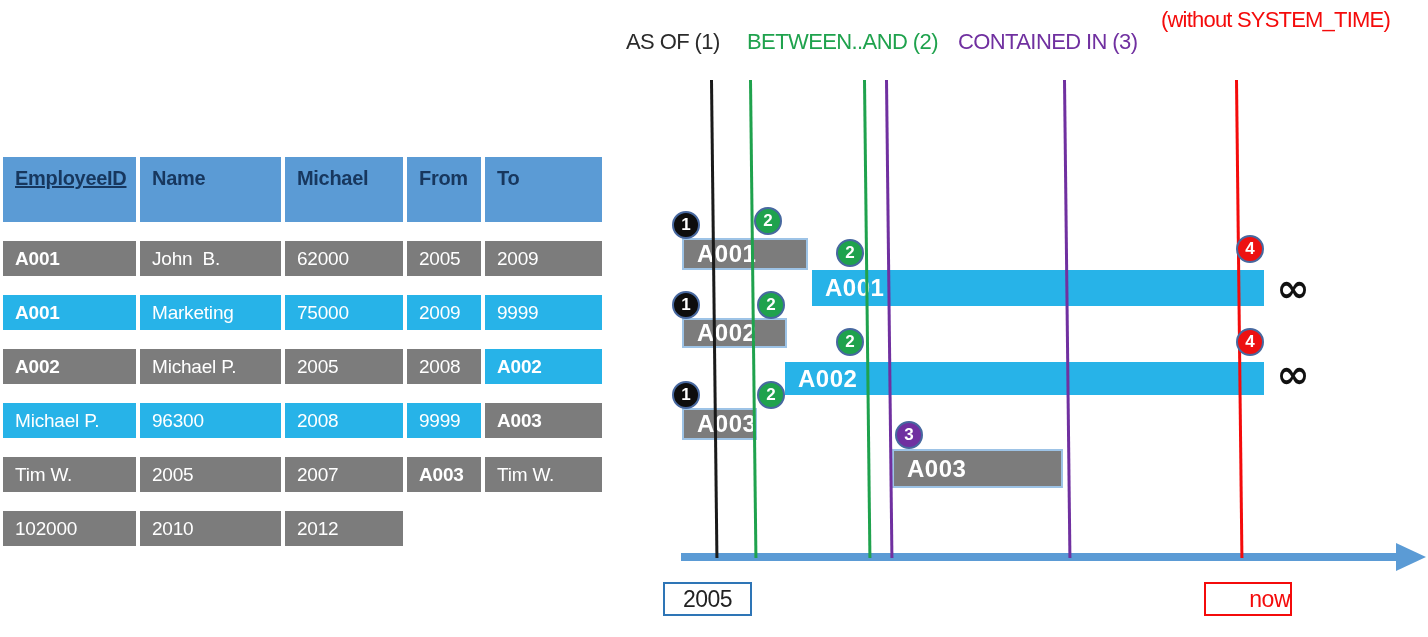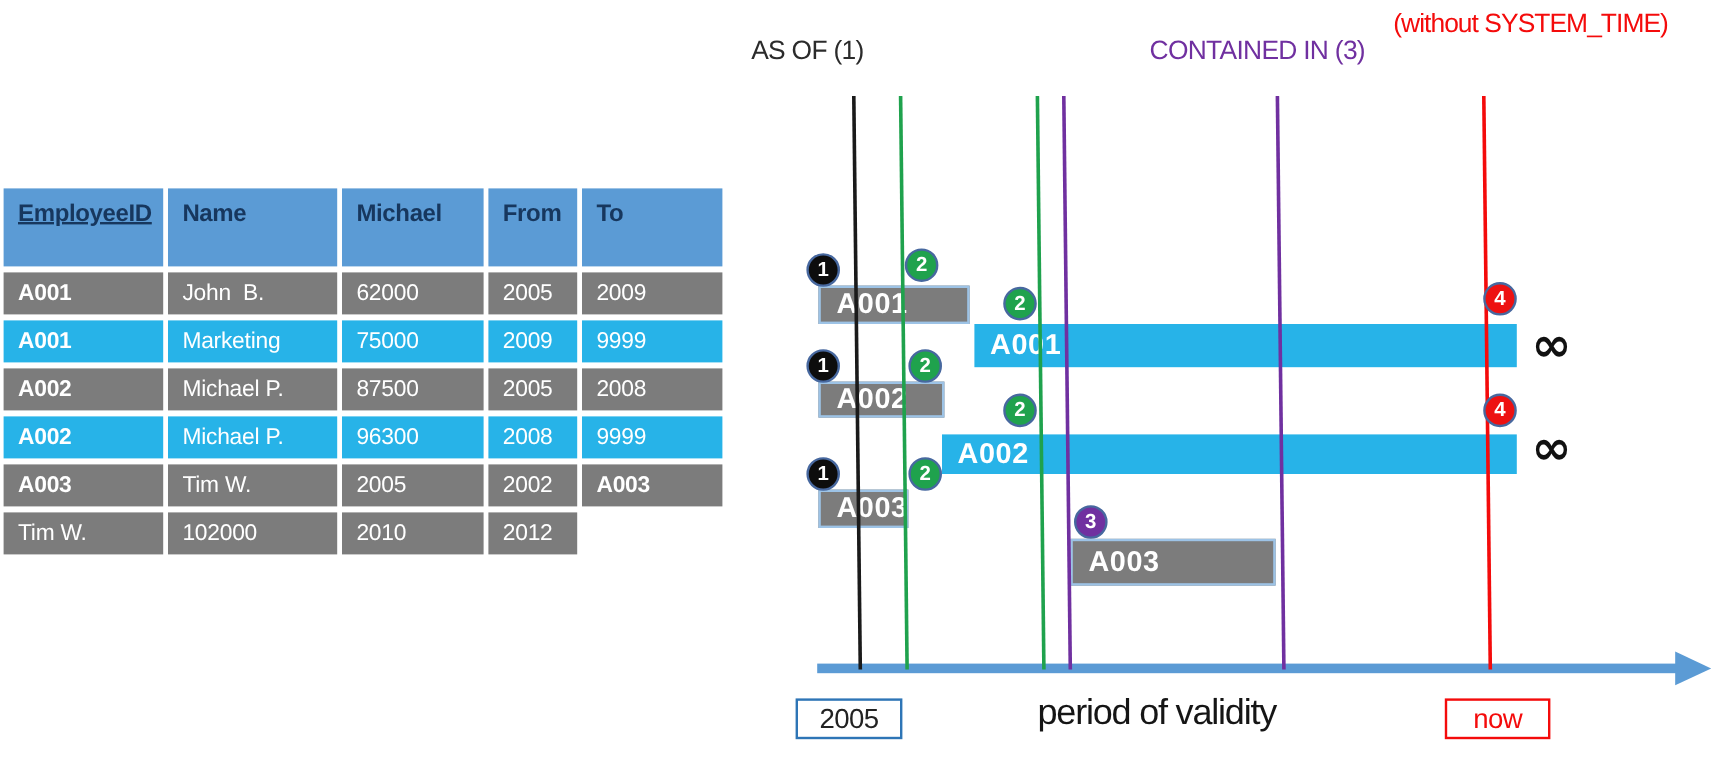--- a/index.html
+++ b/index.html
@@ -5,21 +5,21 @@
   html,body { margin:0; padding:0; background:#ffffff; }
   body { font-family:"Liberation Sans", sans-serif; }
   .canvas { position:relative; width:1428px; height:637px; background:#ffffff; overflow:hidden; }
 
   
   .etable {
     position:absolute; left:3px; top:157px;
     display:grid;
     grid-template-columns:133px 141px 118px 74px 117px;
     grid-template-rows:65px repeat(6,35px);
-    gap:5px 4px;
+    gap:19px 4px;
   }
   .th {
     background:#5b9bd5; color:#17375e;
     font-size:20px; font-weight:700;
     padding:10px 0 0 12px; letter-spacing:-0.3px;
   }
   .th.u { text-decoration:underline; }
   .td {
     color:#ffffff; font-size:19px; letter-spacing:-0.2px;
     display:flex; align-items:center; padding-left:12px;
@@ -69,21 +69,21 @@
     border-left:30px solid #5b9bd5;
     border-top:14px solid transparent; border-bottom:14px solid transparent;
   }
 
   .abox {
     position:absolute; top:582px; height:34px; box-sizing:border-box;
     background:#ffffff; text-align:center;
     font-size:23px; line-height:30px; letter-spacing:-0.5px;
   }
   .b2005 { left:663px; width:89px; border:2px solid #2e75b6; color:#222222; }
-  .bnow  { left:1204px; width:88px; border:2px solid #f40b0b; color:#f40b0b; }
+  .bnow  { left:1204px; width:88px; border:2px solid #f40b0b; color:#f40b0b;text-align:right; }
   .pov {
     position:absolute; left:836px; top:577px; width:256px; text-align:center;
     font-size:30px; letter-spacing:-1px; color:#151515; white-space:nowrap;
   }
 </style>
 </head>
 <body>
 
 <div class="canvas">
 
@@ -98,51 +98,50 @@
       <div class="td gray">62000</div>
       <div class="td gray">2005</div>
       <div class="td gray">2009</div>
       <div class="td blue b">A001</div>
       <div class="td blue">Marketing</div>
       <div class="td blue">75000</div>
       <div class="td blue">2009</div>
       <div class="td blue">9999</div>
       <div class="td gray b">A002</div>
       <div class="td gray">Michael P.</div>
-      <div class="td gray">87500</div>
       <div class="td gray">2005</div>
       <div class="td gray">2008</div>
       <div class="td blue b">A002</div>
       <div class="td blue">Michael P.</div>
       <div class="td blue">96300</div>
       <div class="td blue">2008</div>
       <div class="td blue">9999</div>
       <div class="td gray b">A003</div>
       <div class="td gray">Tim W.</div>
       <div class="td gray">2005</div>
-      <div class="td gray">2002</div>
+      <div class="td gray">2007</div>
       <div class="td gray b">A003</div>
       <div class="td gray">Tim W.</div>
       <div class="td gray">102000</div>
       <div class="td gray">2010</div>
       <div class="td gray">2012</div>
     </div>
 
   <div class="diagram">
     <div class="legend asof">AS OF (1)</div>
+    <div class="legend betw">BETWEEN..AND (2)</div>
     <div class="legend cont">CONTAINED IN (3)</div>
     <div class="legend curr">
       <div>(without SYSTEM_TIME)</div>
     </div>
 
     <div class="axis-body"></div>
     <div class="axis-head"></div>
 
     <div class="abox b2005">2005</div>
-    <div class="pov">period of validity</div>
     <div class="abox bnow">now</div>
   <div class="vline" style="left: 709.5px; background: rgb(26, 26, 26);"></div>
       <div class="vline" style="left: 748.5px; background: rgb(31, 162, 77);"></div>
       <div class="vline" style="left: 862.5px; background: rgb(31, 162, 77);"></div>
       <div class="vline" style="left: 884.5px; background: rgb(112, 48, 160);"></div>
       <div class="vline" style="left: 1062.5px; background: rgb(112, 48, 160);"></div>
       <div class="vline" style="left: 1234.5px; background: rgb(244, 11, 11);"></div>
       <div class="bar gray" style="left: 682px; top: 238px; width: 126px; height: 32px;">
         <span>A001</span>
       </div>

